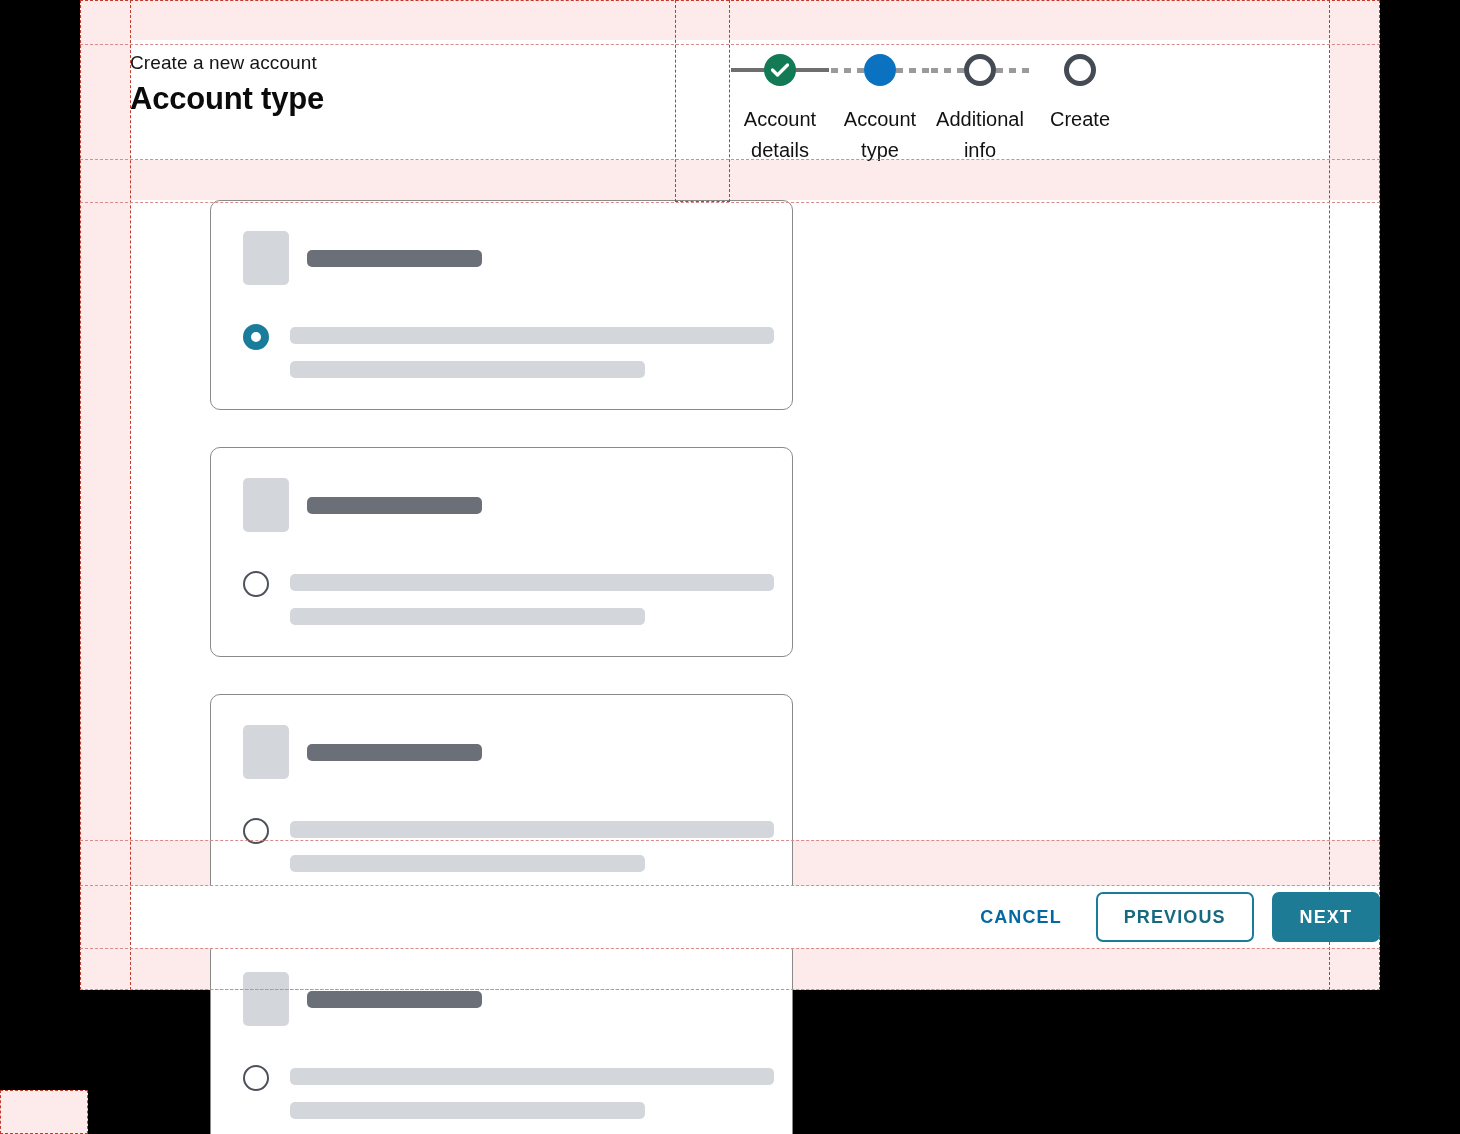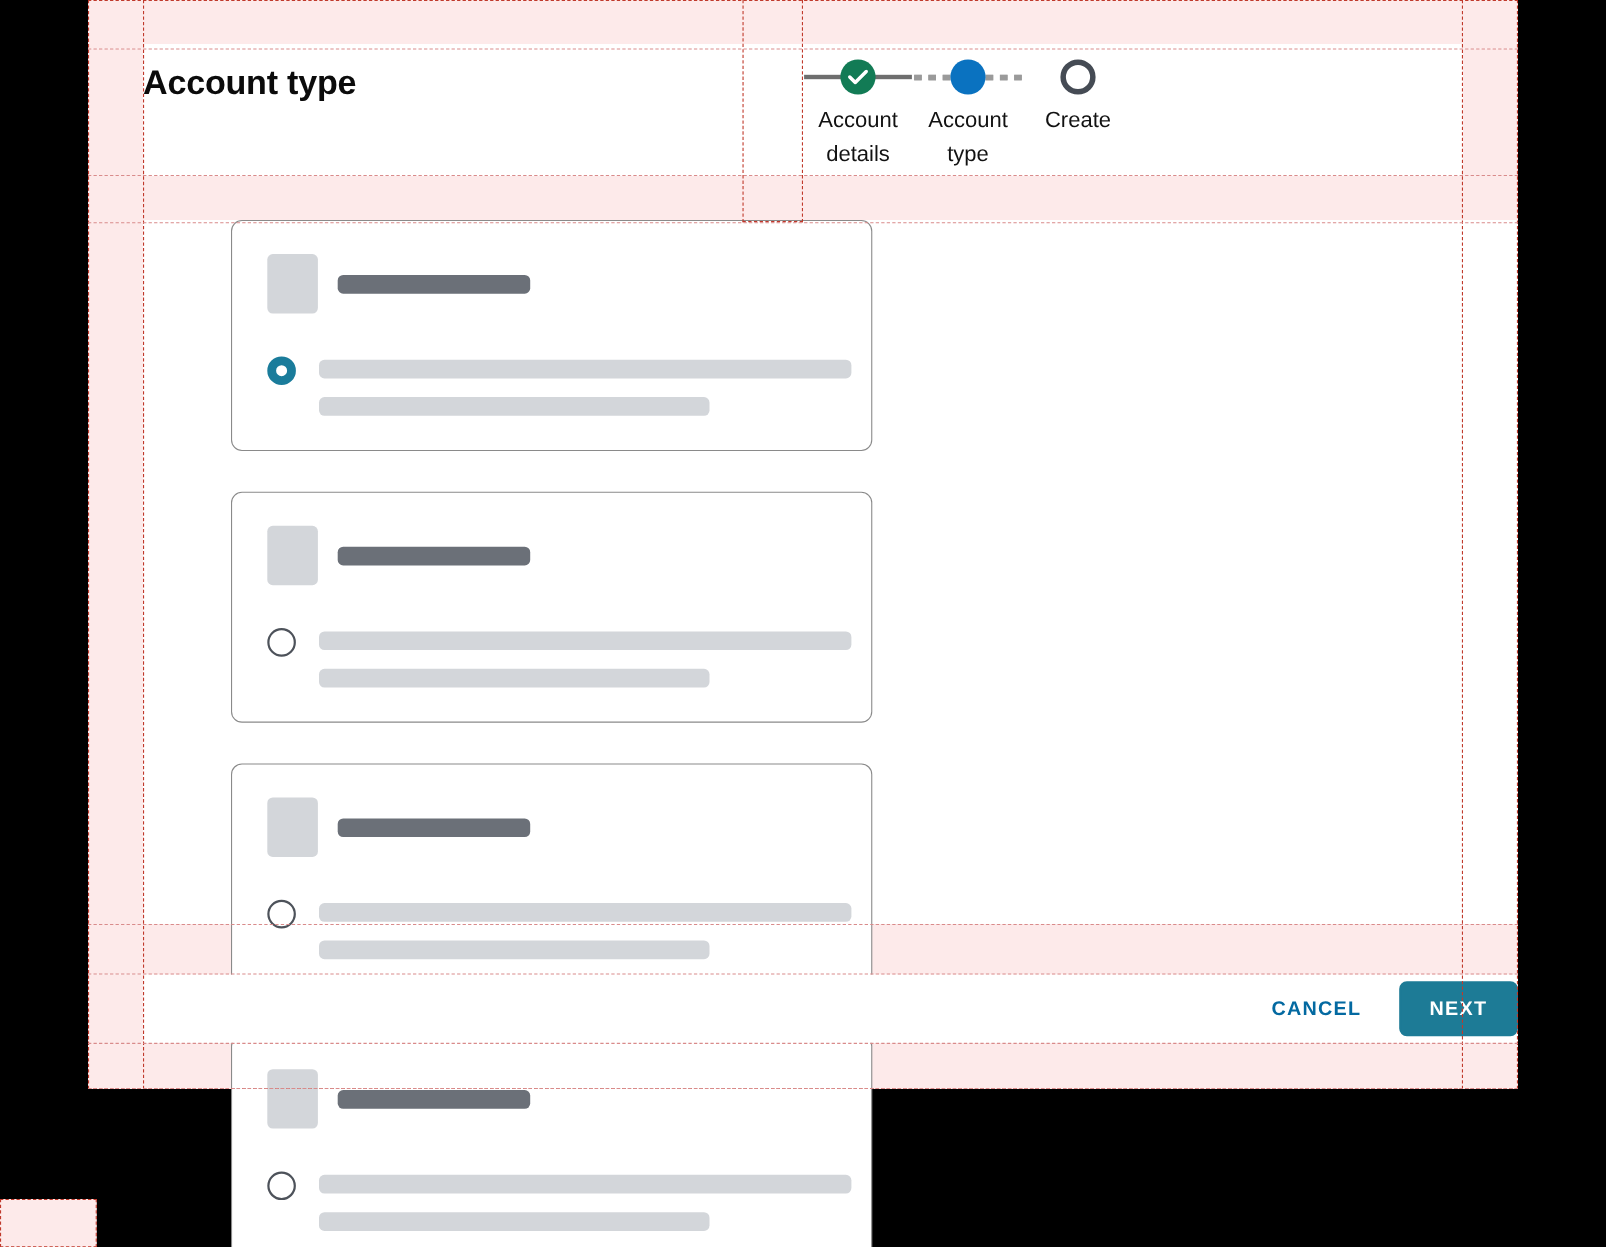--- a/index.html
+++ b/index.html
@@ -108,21 +108,21 @@
     height: 5px;
     background-image: linear-gradient(to right, #9a9a9a 0 7px, transparent 7px 13px);
     background-size: 13px 5px;
     background-repeat: repeat-x;
   }
   .step-label {
     font-size: 20px;
     color: #121212;
     text-align: center;
     line-height: 31px;
-    margin-top: 2px;
+    margin-top: 12px;
     white-space: pre-line;
   }
 
   
   #cards-area {
     position: absolute;
     left: 50px; top: 200px;
     width: 1250px; height: 640px;
     background: #ffffff;
   }
@@ -248,20 +248,21 @@
   <div class="overlay-fill" style="left:0;top:160px;width:1300px;height:42px;"></div>
   <div class="overlay-fill" style="left:0;top:202px;width:50px;height:638px;"></div>
   <div class="overlay-fill" style="left:1250px;top:202px;width:50px;height:638px;"></div>
   <div class="overlay-fill" style="left:0;top:840px;width:1300px;height:46px;"></div>
   <div class="overlay-fill" style="left:0;top:886px;width:50px;height:62px;"></div>
   <div class="overlay-fill" style="left:1250px;top:886px;width:50px;height:62px;"></div>
   <div class="overlay-fill" style="left:0;top:948px;width:1300px;height:42px;"></div>
 
   <div id="header-row">
     <div id="header-left">
+      <div id="eyebrow">Create a new account</div>
       <div id="page-title">Account type</div>
     </div>
 
     <div id="stepper">
 
       <div class="step">
         <div class="step-marker-row">
           <div class="marker done">
             <svg width="18" height="14" viewBox="0 0 18 14" aria-hidden="true">
               <polyline points="1.5,7 6.5,12 16.5,2" fill="none" stroke="#ffffff" stroke-width="3.2" stroke-linecap="round" stroke-linejoin="round"></polyline>
@@ -281,20 +282,27 @@
           <div class="marker current"></div>
         </div>
         <div class="step-label">Account
 type</div>
       </div>
 
       <div class="step-marker-row" style="width:0;">
         <div class="connector dotted" style="margin-left:-99px;margin-right:1px;"></div>
       </div>
 
+      <div class="step">
+        <div class="step-marker-row">
+          <div class="marker pending"></div>
+        </div>
+        <div class="step-label">Additional
+info</div>
+      </div>
 
       <div class="step-marker-row" style="width:0;">
         <div class="connector dotted" style="margin-left:-99px;margin-right:1px;"></div>
       </div>
 
       <div class="step">
         <div class="step-marker-row">
           <div class="marker pending"></div>
         </div>
         <div class="step-label">Create</div>
@@ -360,20 +368,21 @@
             <div class="line-ph" style="width:355px"></div>
           </div>
         </div>
       </div>
 
     </div>
   </div>
 
   <div id="footer-row">
     <button class="btn text">CANCEL</button>
+    <button class="btn outline">PREVIOUS</button>
     <button class="btn filled">NEXT</button>
   </div>
 
   <div class="dash-box" style="left:0;top:0;width:1300px;height:990px;"></div>
   <div class="dash-box" style="left:50px;top:0;width:1200px;height:990px;border-top:none;border-bottom:none;"></div>
   <div class="dash-box faint" style="left:0;top:44px;width:1300px;height:116px;border-left:none;border-right:none;"></div>
   <div class="dash-box" style="left:595px;top:0;width:55px;height:202px;border-top:none;"></div>
   <div class="dash-box faint" style="left:0;top:202px;width:1300px;height:0;border-bottom:none;border-left:none;border-right:none;"></div>
   <div class="dash-box faint" style="left:0;top:840px;width:1300px;height:46px;border-left:none;border-right:none;"></div>
   <div class="dash-box faint" style="left:0;top:948px;width:1300px;height:42px;border-left:none;border-right:none;"></div>

